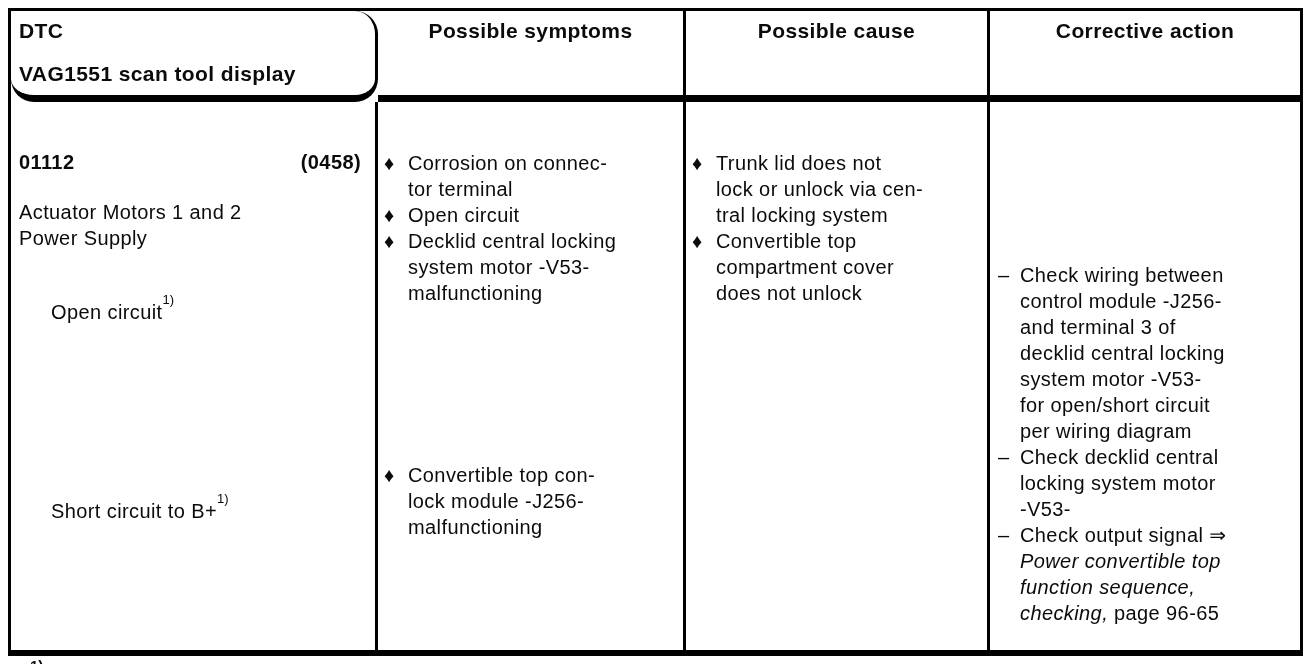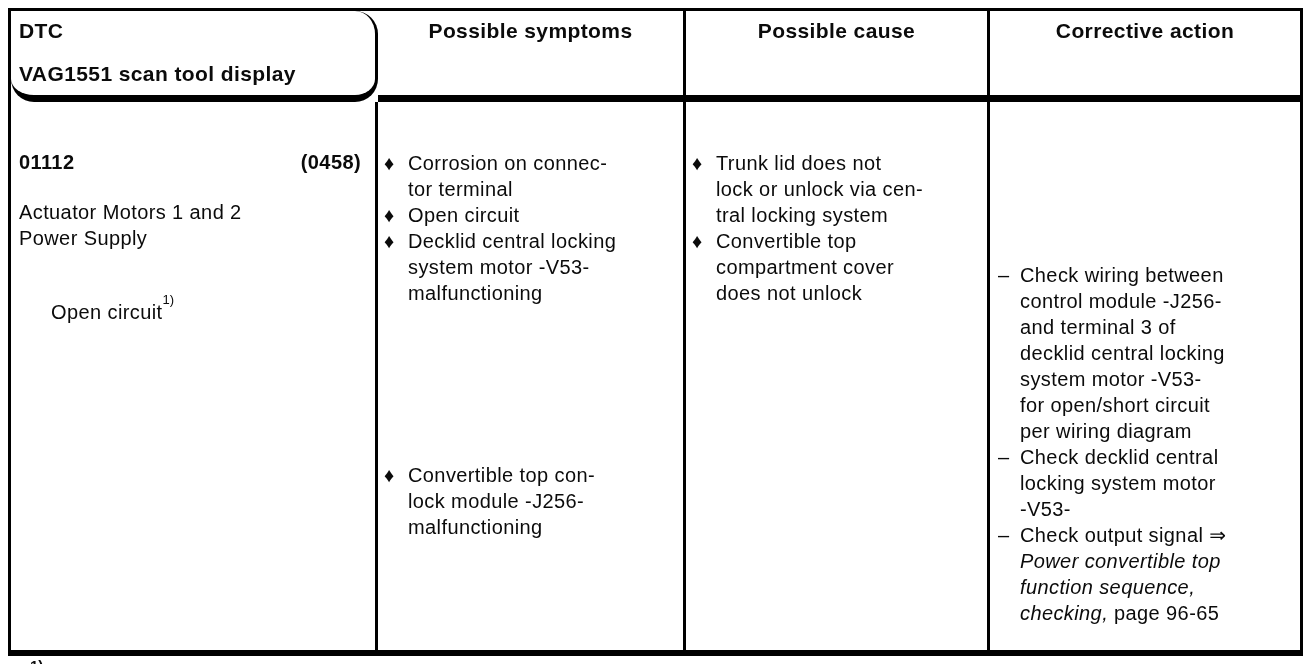--- a/index.html
+++ b/index.html
@@ -110,20 +110,21 @@
     <div class="cell head head-center last">Corrective action</div>
 
     <div class="cell body-col1">
       <div class="code-row">
         <span>01112</span>
         <span>(0458)</span>
       </div>
       <div class="fault-title pre">Actuator Motors 1 and 2
 Power Supply</div>
       <div class="sub-fault sf1"><span>Open circuit</span><sup class="fnref">1)</sup></div>
+      <div class="sub-fault sf2"><span>Short circuit to B+</span><sup class="fnref">1)</sup></div>
     </div>
 
     <div class="cell body-col2">
       <div class="li">
         <span class="marker">♦</span>
         <span class="li-text pre">Corrosion on connec-
 tor terminal</span>
       </div>
       <div class="li">
         <span class="marker">♦</span>

